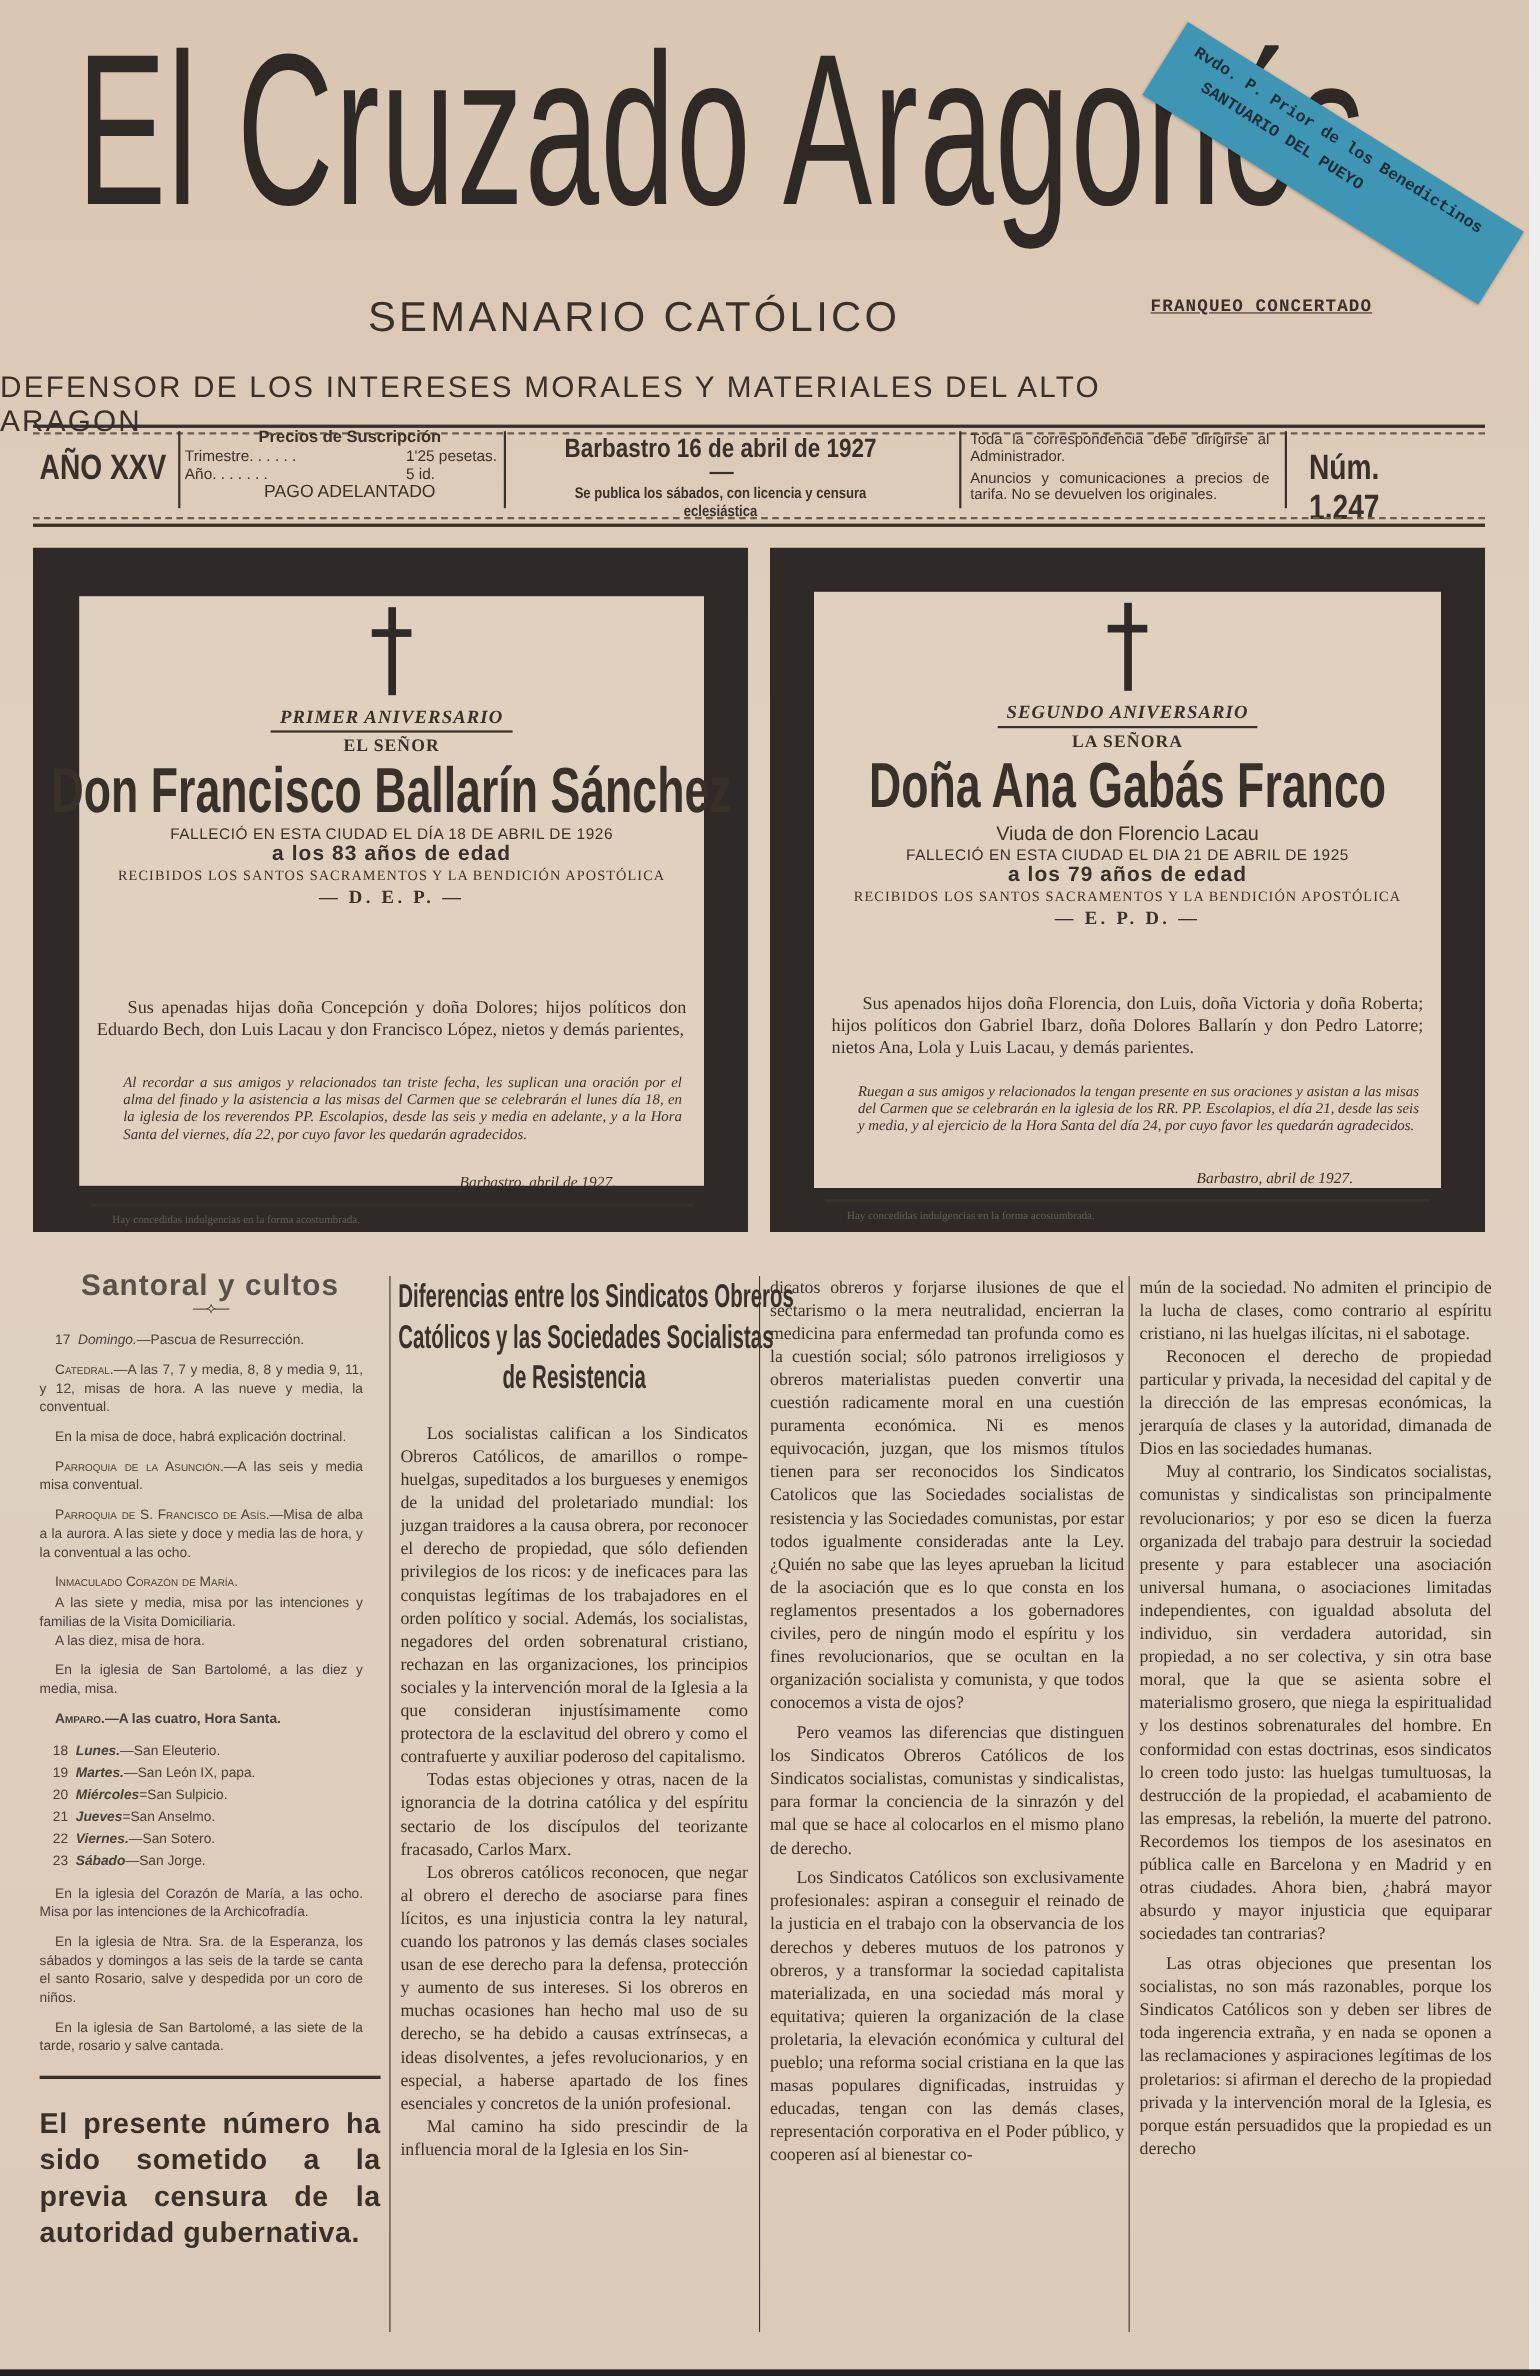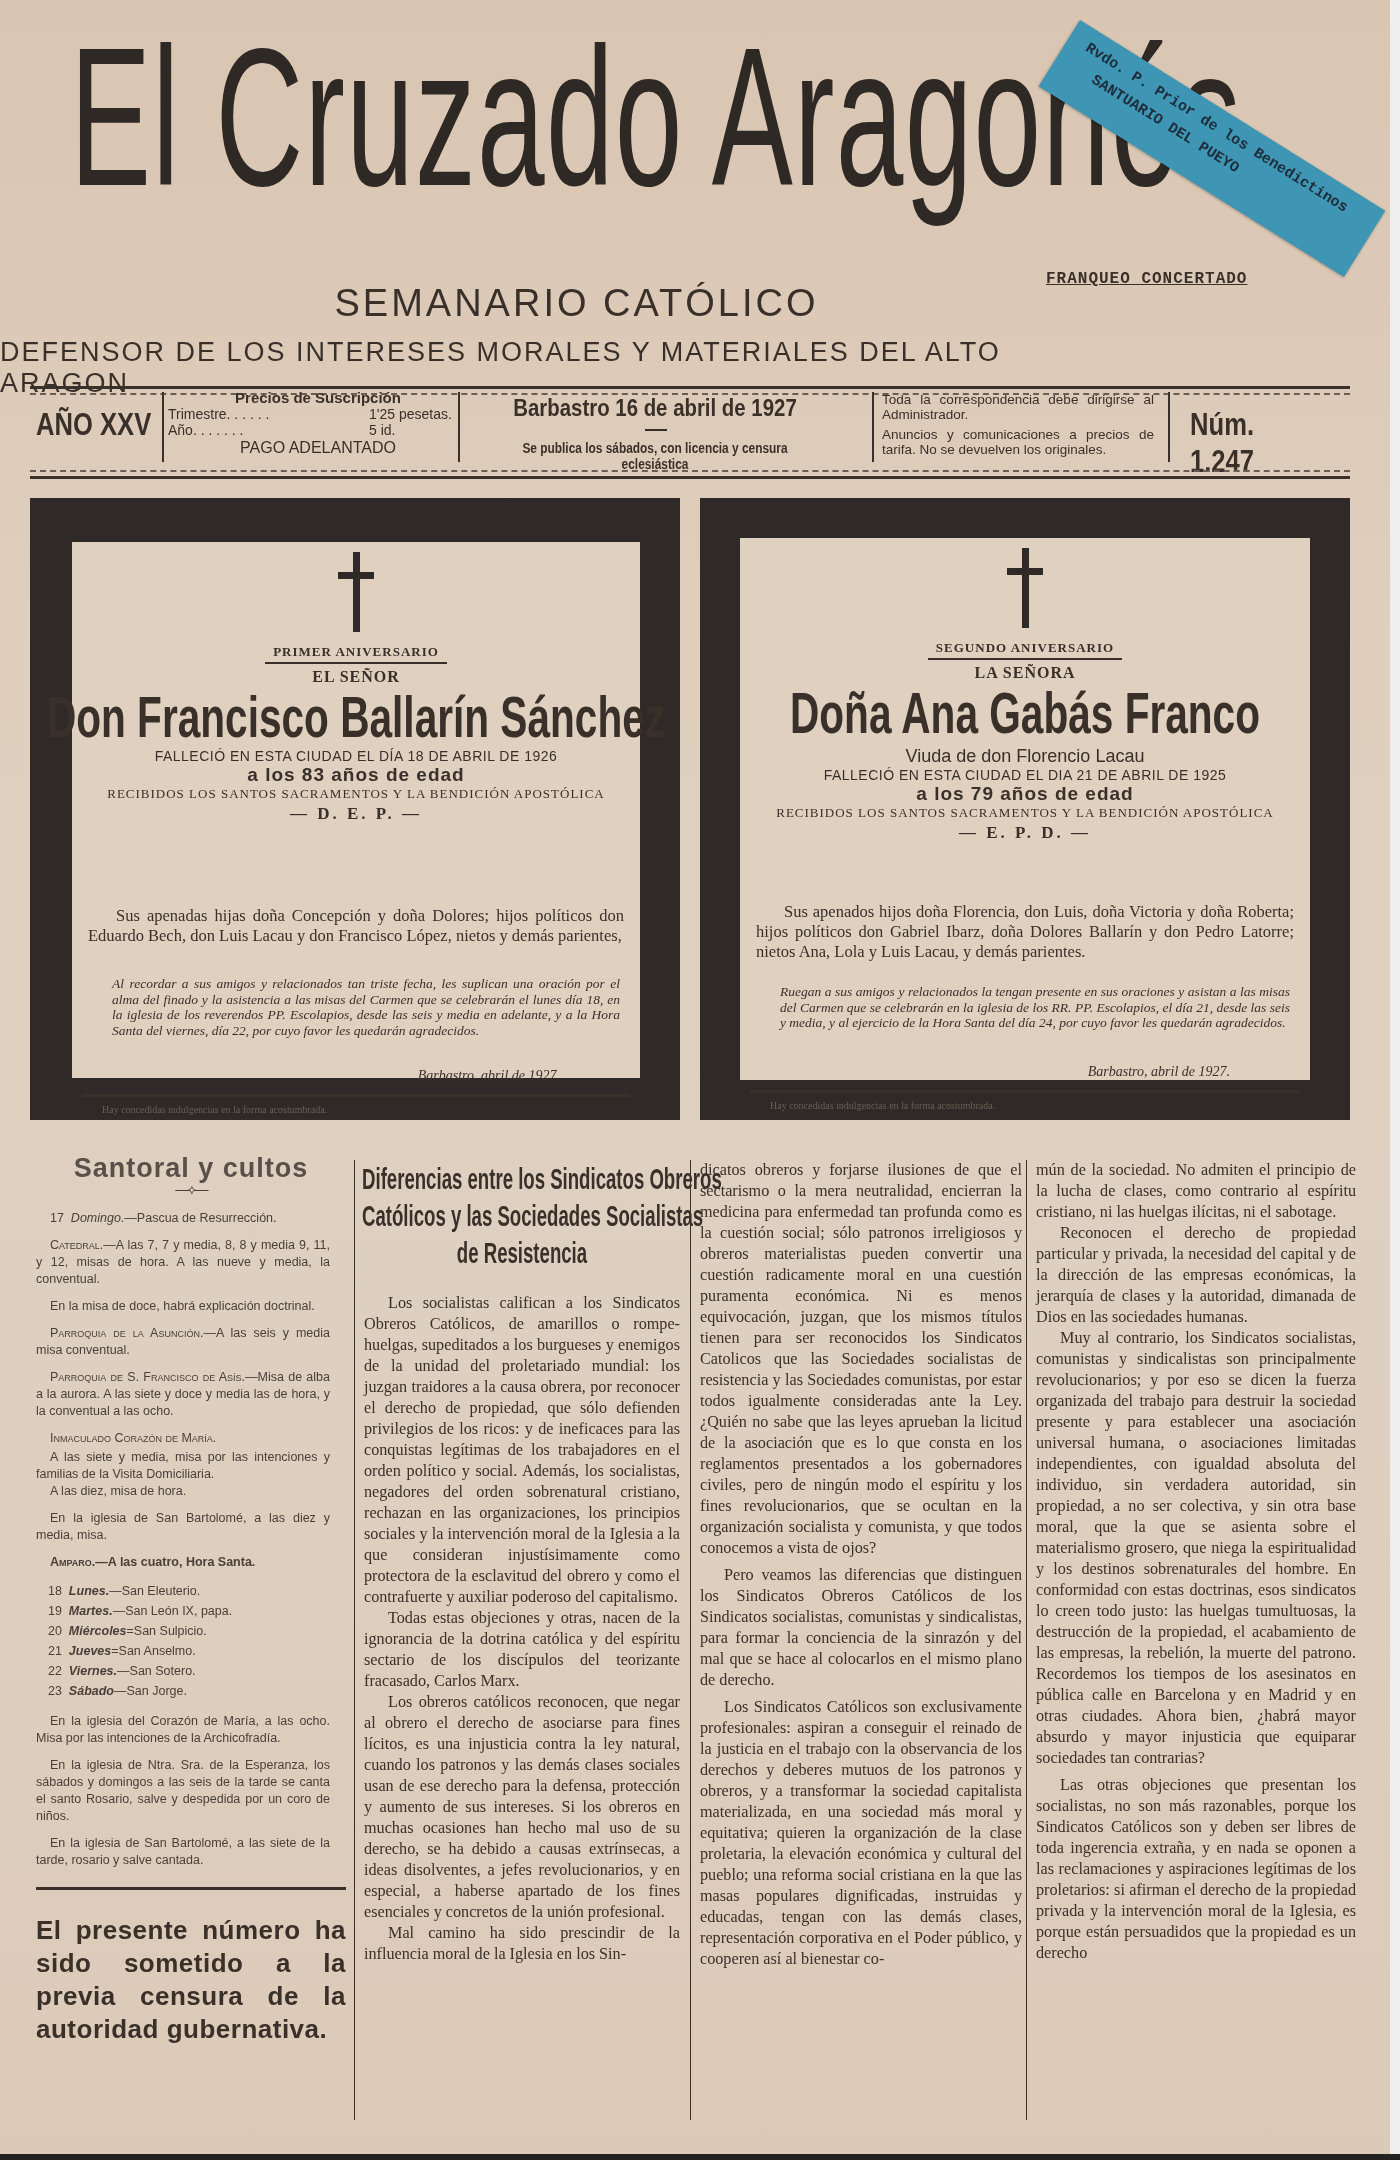--- a/index.html
+++ b/index.html
@@ -15,21 +15,21 @@
          font-size:196px;line-height:200px;color:#2e2925;transform:scaleX(0.62);transform-origin:left top;
          letter-spacing:2px;white-space:nowrap;font-weight:normal;}
   .label-strip{position:absolute;left:1080px;top:20px;width:360px;height:78px;background:#3f95b4;
         transform:rotate(32deg);transform-origin:left top;color:#1d2d3a;font-family:"Liberation Mono",monospace;
         font-size:15px;font-weight:bold;padding:8px 20px;box-sizing:border-box;line-height:24px;
         box-shadow:0 1px 3px rgba(0,0,0,.3);}
   .label-strip div{white-space:nowrap;}
   .label-strip .l2{padding-left:22px;}
   .franqueo{position:absolute;left:1046px;top:270px;font-family:"Liberation Mono",monospace;font-weight:bold;
          font-size:16px;letter-spacing:1px;color:#3a302a;text-decoration:underline;}
-  .subtitle{position:absolute;left:0;width:1153px;top:282px;text-align:center;font-family:"Liberation Sans",sans-serif;
+  .subtitle{position:absolute;left:0;width:1153px;top:268px;text-align:center;font-family:"Liberation Sans",sans-serif;
          font-size:38px;letter-spacing:3px;color:#3a302a;}
   .subtitle2{position:absolute;left:0;width:1136px;top:337px;text-align:left;font-family:"Liberation Sans",sans-serif;
          font-size:27px;letter-spacing:2px;color:#3a302a;}
 
   
   .rule{position:absolute;left:30px;width:1320px;height:0;border-top:3px solid #3a302a;}
   .rule.dash{border-top:2px dashed #6a5e54;}
   .infobar{position:absolute;left:30px;top:388px;width:1320px;height:82px;}
   .ib-year{position:absolute;left:6px;top:18px;font-family:"Liberation Sans",sans-serif;font-weight:bold;font-size:32px;
            transform:scaleX(.8);transform-origin:left top;}
@@ -52,21 +52,21 @@
   
   .obit{position:absolute;top:498px;height:622px;background:#2f2a27;}
   .obit .frame{position:absolute;left:40px;top:40px;right:40px;bottom:40px;background:#dfd0c0;}
   .obit.left{left:30px;width:650px;}
   .obit.right{left:700px;width:650px;}
   .obit.left .frame{left:42px;top:44px;right:40px;bottom:42px;}
   .cross{position:absolute;left:50%;width:40px;height:80px;margin-left:-20px;}
   .cross .v{position:absolute;left:17px;top:0;width:7px;height:80px;background:#2f2a27;}
   .cross .h{position:absolute;left:2px;top:20px;width:36px;height:7px;background:#2f2a27;}
   .ob-inner{position:absolute;left:0;right:0;top:100px;text-align:center;}
-  .ob-anniv{font-weight:bold;font-size:13px;letter-spacing:1px;display:inline-block;border-bottom:2px solid #3a302a;padding:0 8px 2px;}
+  .ob-anniv{font-weight:bold;font-size:17px;letter-spacing:1px;display:inline-block;border-bottom:2px solid #3a302a;padding:0 8px 2px;font-style:italic;}
   .ob-sr{font-weight:bold;font-size:16px;letter-spacing:1px;margin-top:4px;}
   .ob-name{font-family:"Liberation Sans",sans-serif;font-size:58px;line-height:62px;font-weight:bold;
            transform:scaleX(.7);white-space:nowrap;margin:0 -200px;}
   .ob-viuda{font-family:"Liberation Sans",sans-serif;font-size:18px;margin-top:2px;}
   .ob-fallecio{font-family:"Liberation Sans",sans-serif;font-size:14px;letter-spacing:.5px;}
   .ob-age{font-family:"Liberation Sans",sans-serif;font-weight:bold;font-size:19px;letter-spacing:1px;}
   .ob-recib{font-size:13px;letter-spacing:1px;}
   .ob-dep{font-weight:bold;font-size:17px;letter-spacing:3px;margin-top:2px;}
   .ob-body{position:absolute;left:16px;right:16px;font-size:16.5px;line-height:20px;text-align:justify;text-indent:28px;}
   .ob-italic{position:absolute;left:40px;right:20px;font-style:italic;font-size:13.5px;line-height:15.5px;text-align:justify;}

